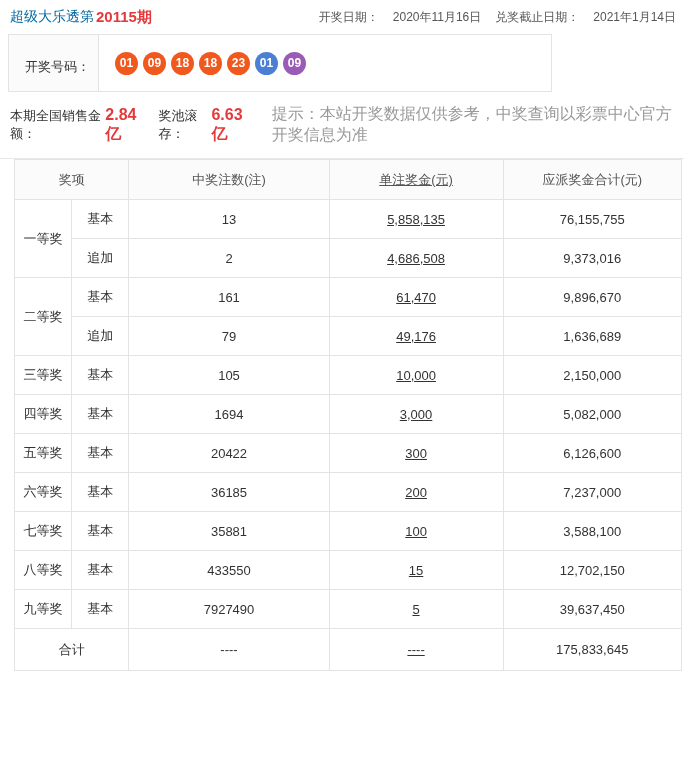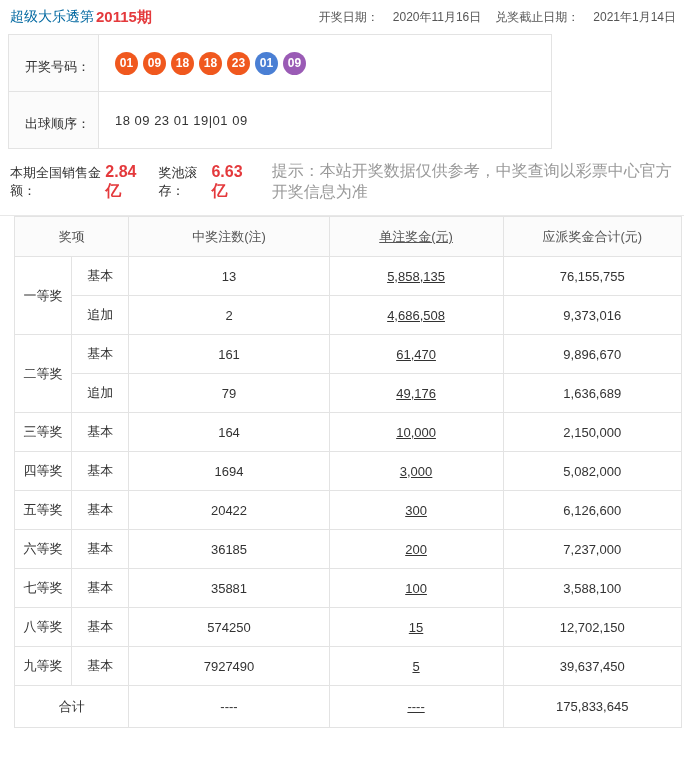--- a/index.html
+++ b/index.html
@@ -210,28 +210,20 @@
           <span class="ball red">01</span>
           <span class="ball red">09</span>
           <span class="ball red">18</span>
           <span class="ball red">18</span>
           <span class="ball red">23</span>
           <span class="ball blue">01</span>
           <span class="ball purple">09</span>
         </div>
       </div>
     </div>
-    <div class="draw-row">
-      <div class="draw-label">
-        <span class="draw-label-2line">出球顺序：</span>
-      </div>
-      <div class="draw-value">
-        <span class="order-text">18 09 23 01 19|01 09</span>
-      </div>
-    </div>
   </div>
 
   <div class="sales-line">
     <span class="label">本期全国销售金额：</span>
     <span class="amount">2.84亿</span>
     <span class="gap"></span>
     <span class="label">奖池滚存：</span>
     <span class="amount">6.63亿</span>
     <span class="tip">提示：本站开奖数据仅供参考，中奖查询以彩票中心官方开奖信息为准</span>
   </div>
@@ -269,21 +261,21 @@
       </tr>
       <tr>
         <td class="col-b">追加</td>
         <td class="col-c">79</td>
         <td class="col-d">49,176</td>
         <td class="col-e">1,636,689</td>
       </tr>
       <tr>
         <td class="col-a grp">三等奖</td>
         <td class="col-b">基本</td>
-        <td class="col-c">164</td>
+        <td class="col-c">105</td>
         <td class="col-d">10,000</td>
         <td class="col-e">2,150,000</td>
       </tr>
       <tr>
         <td class="col-a grp">四等奖</td>
         <td class="col-b">基本</td>
         <td class="col-c">1694</td>
         <td class="col-d">3,000</td>
         <td class="col-e">5,082,000</td>
       </tr>
@@ -304,21 +296,21 @@
       <tr>
         <td class="col-a grp">七等奖</td>
         <td class="col-b">基本</td>
         <td class="col-c">35881</td>
         <td class="col-d">100</td>
         <td class="col-e">3,588,100</td>
       </tr>
       <tr>
         <td class="col-a grp">八等奖</td>
         <td class="col-b">基本</td>
-        <td class="col-c">574250</td>
+        <td class="col-c">433550</td>
         <td class="col-d">15</td>
         <td class="col-e">12,702,150</td>
       </tr>
       <tr>
         <td class="col-a grp">九等奖</td>
         <td class="col-b">基本</td>
         <td class="col-c">7927490</td>
         <td class="col-d">5</td>
         <td class="col-e">39,637,450</td>
       </tr>

